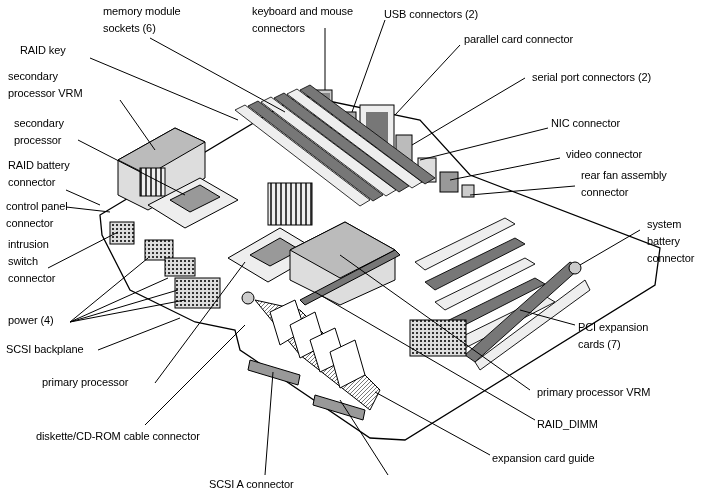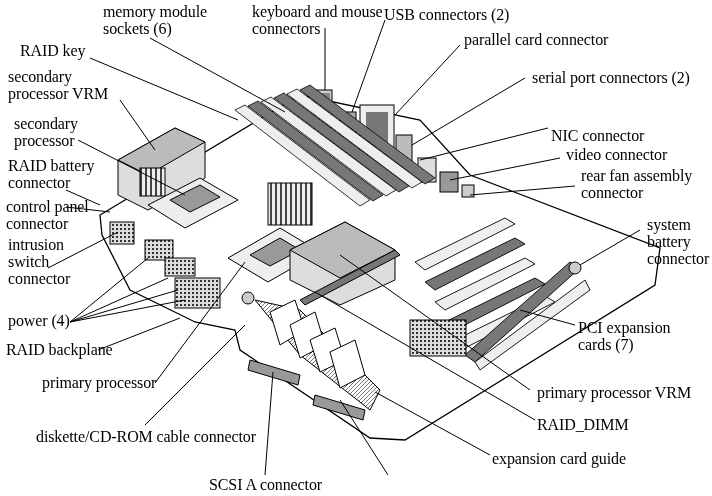--- a/index.html
+++ b/index.html
@@ -1,21 +1,21 @@
 <!DOCTYPE html>
 <html><head>
 <meta charset="utf-8">
 <style>
   html, body { margin: 0; padding: 0; background: #ffffff; }
   #stage { position: relative; width: 712px; height: 496px; overflow: hidden; background: #fff; }
   svg { position: absolute; left: 0; top: 0; }
   .lbl {
     position: absolute;
-    font-family: Liberation Serif, serif;
-    font-size: 16px;
+    font-family: Liberation Sans, sans-serif;
+    font-size: 11px;
     line-height: 17px;
     color: #000;
     white-space: pre;
     letter-spacing: -0.1px;
   }
 </style>
 </head>
 <body>
 
 <div id="stage">
@@ -152,40 +152,40 @@
   <div class="lbl" style="left:103px;top:3px;">memory module
 sockets (6)</div>
   <div class="lbl" style="left:252px;top:3px;">keyboard and mouse
 connectors</div>
   <div class="lbl" style="left:384px;top:6px;">USB connectors (2)</div>
   <div class="lbl" style="left:464px;top:31px;">parallel card connector</div>
   <div class="lbl" style="left:20px;top:42px;">RAID key</div>
   <div class="lbl" style="left:532px;top:69px;">serial port connectors (2)</div>
   <div class="lbl" style="left:8px;top:68px;">secondary
 processor VRM</div>
-  <div class="lbl" style="left:551px;top:115px;margin-top:12px;">NIC connector</div>
+  <div class="lbl" style="left:551px;top:115px;">NIC connector</div>
   <div class="lbl" style="left:14px;top:115px;">secondary
 processor</div>
   <div class="lbl" style="left:566px;top:146px;">video connector</div>
   <div class="lbl" style="left:8px;top:157px;">RAID battery
 connector</div>
   <div class="lbl" style="left:581px;top:167px;">rear fan assembly
 connector</div>
   <div class="lbl" style="left:6px;top:198px;">control panel
 connector</div>
   <div class="lbl" style="left:647px;top:216px;">system
 battery
 connector</div>
   <div class="lbl" style="left:8px;top:236px;">intrusion
 switch
 connector</div>
   <div class="lbl" style="left:8px;top:312px;">power (4)</div>
   <div class="lbl" style="left:578px;top:319px;">PCI expansion
 cards (7)</div>
-  <div class="lbl" style="left:6px;top:341px;">RAID backplane</div>
+  <div class="lbl" style="left:6px;top:341px;">SCSI backplane</div>
   <div class="lbl" style="left:42px;top:374px;">primary processor</div>
   <div class="lbl" style="left:537px;top:384px;">primary processor VRM</div>
   <div class="lbl" style="left:36px;top:428px;">diskette/CD-ROM cable connector</div>
   <div class="lbl" style="left:537px;top:416px;">RAID_DIMM</div>
   <div class="lbl" style="left:209px;top:476px;">SCSI A connector</div>
   <div class="lbl" style="left:492px;top:450px;">expansion card guide</div>
   <div class="lbl" style="left:384px;top:476px;margin-top:29px;">SCSI B connector</div>
 
 </div>
 

